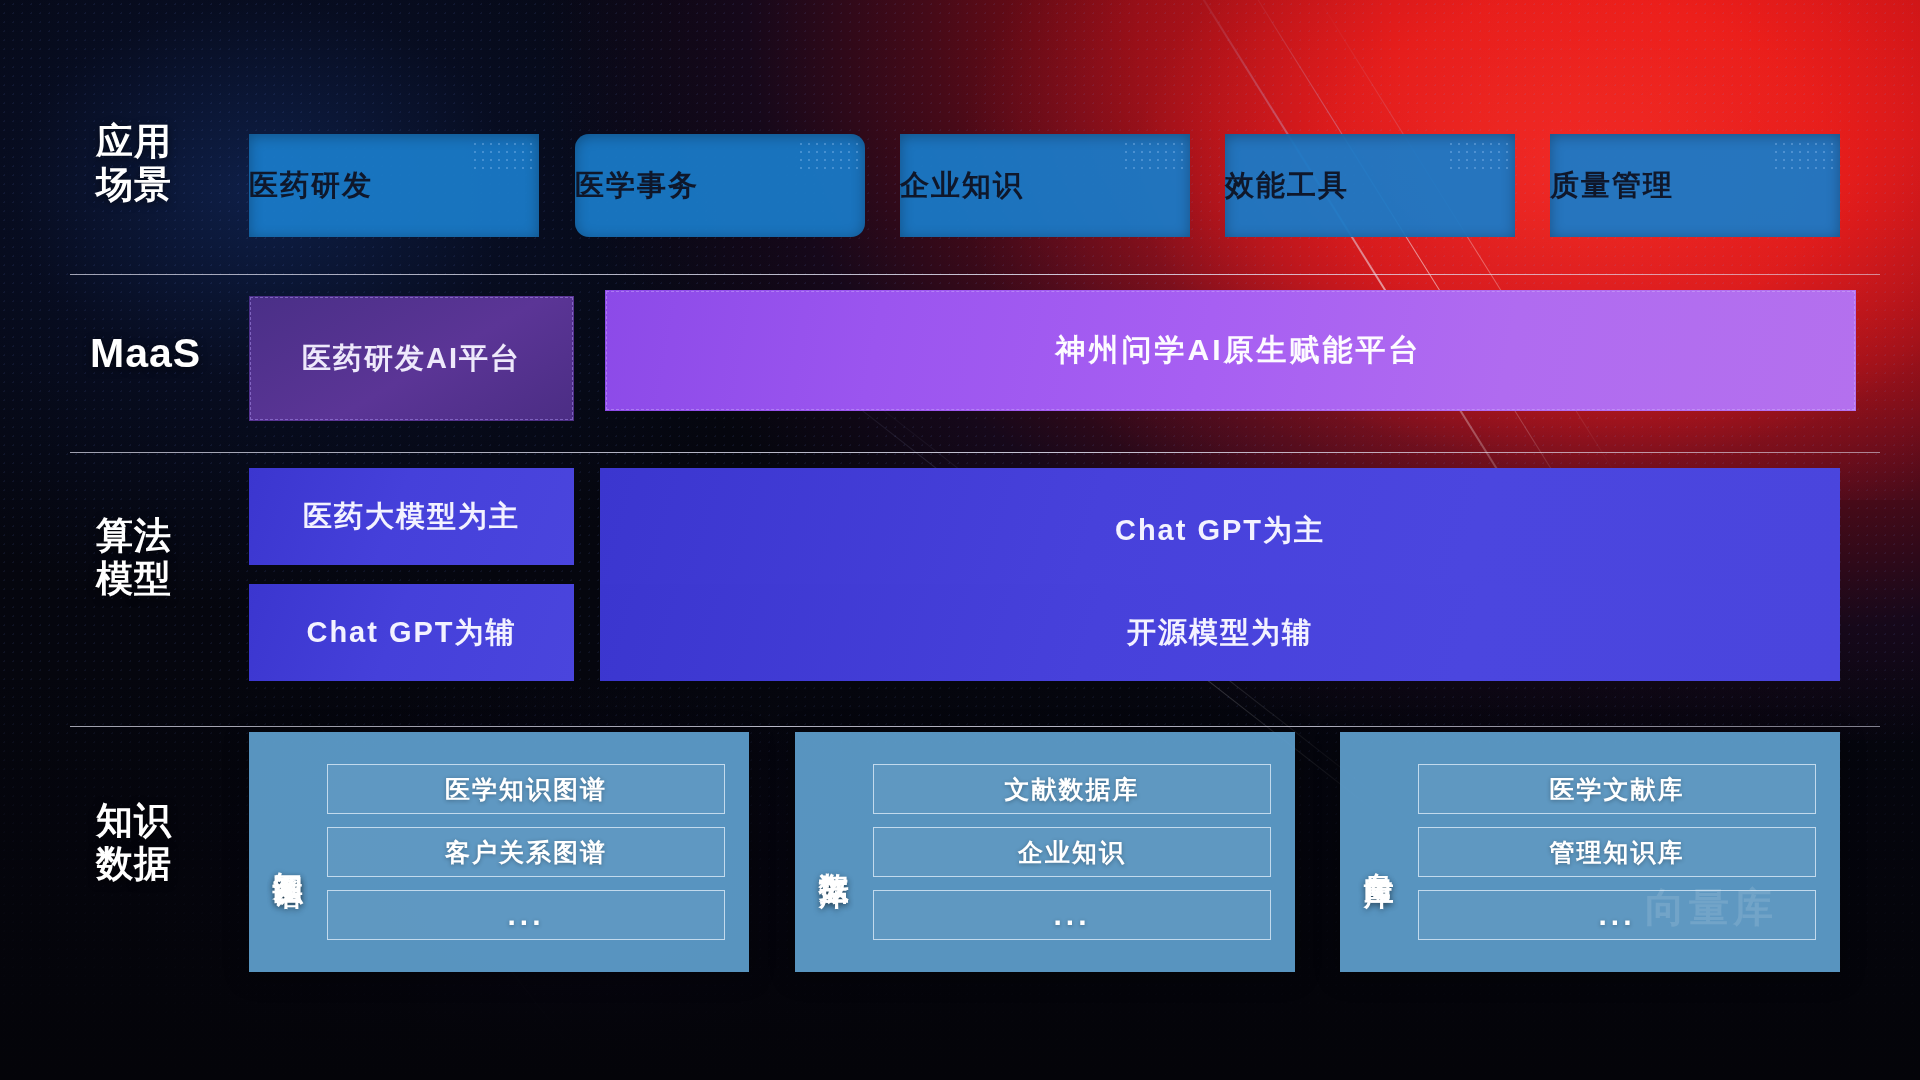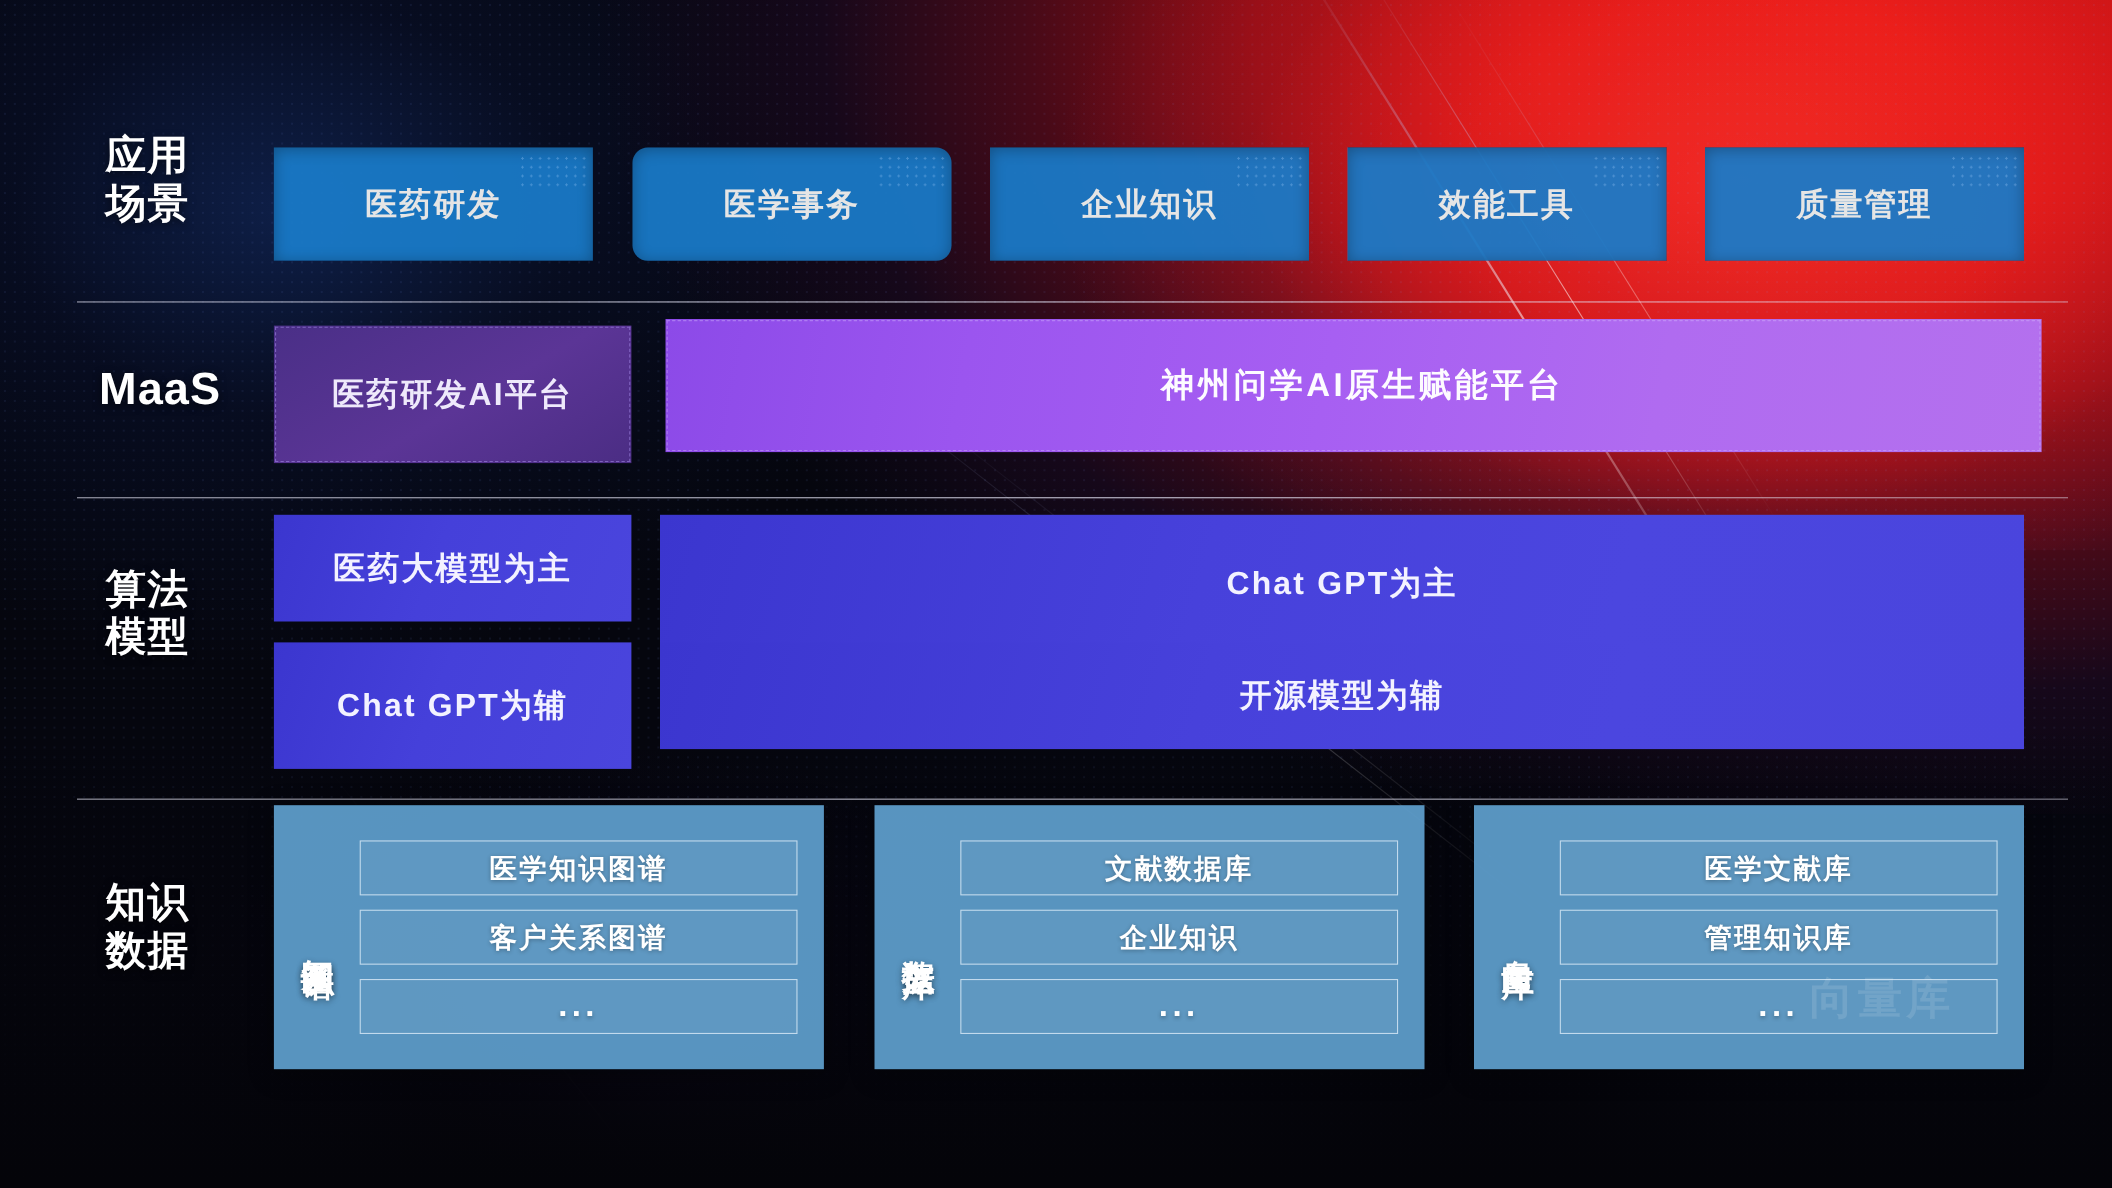--- a/index.html
+++ b/index.html
@@ -48,23 +48,23 @@
 
   
   .divider{position:absolute;height:1px;left:70px;width:1810px;
     background:linear-gradient(to right, rgba(225,225,240,.70) 0%, rgba(228,228,245,.85) 55%, rgba(228,228,245,.55) 100%);}
 
   .row-label{position:absolute;color:#fff;font-weight:bold;letter-spacing:1px;
     text-align:left;line-height:1.16;text-shadow:0 2px 8px rgba(0,0,0,.6);}
 
   
   .app-tile{
-    position:absolute;display:flex;align-items:center;justify-content:center;
+    position:absolute;display:flex;align-items:center;
     background:rgba(26,122,200,.94);
-    color:#e5e5e5;font-weight:bold;letter-spacing:2px;
+    color:#0f172a;font-weight:bold;letter-spacing:2px;
     box-shadow:0 2px 14px rgba(0,0,0,.30) inset;
   }
   .app-tile .dots{position:absolute;right:6px;top:6px;width:62px;height:30px;opacity:.55;
     background-image:radial-gradient(rgba(170,210,255,.55) 1px, rgba(0,0,0,0) 1px);background-size:8px 8px;}
 
   .maas-left{
     position:absolute;display:flex;align-items:center;justify-content:center;
     background:linear-gradient(150deg,#4a2f87 0%,#5b3596 55%,#4b2d84 100%);
     color:#eee9fb;font-weight:bold;letter-spacing:2px;
     outline:1px dashed rgba(185,160,255,.45);outline-offset:-2px;
@@ -179,21 +179,21 @@
   </div>
 
   <div class="row-label" style="left:96px;top:515px;width:160px;font-size:37px;">
     <div>算法</div>
     <div>模型</div>
   </div>
 
   <div class="algo-tile" style="left:249px;top:468px;width:325px;height:97px;font-size:29px;">
     <span>医药大模型为主</span>
   </div>
-  <div class="algo-tile" style="left:249px;top:584px;width:325px;height:115px;font-size:29px;">
+  <div class="algo-tile" style="left:249px;top:584px;width:325px;height:97px;font-size:29px;">
     <span>Chat GPT为辅</span>
   </div>
   <div class="algo-tile wide" style="left:600px;top:468px;width:1240px;height:125px;font-size:29px;">
     <span>Chat GPT为主</span>
   </div>
   <div class="algo-tile wide" style="left:600px;top:584px;width:1240px;height:97px;font-size:29px;">
     <span>开源模型为辅</span>
   </div>
 
   <div class="row-label" style="left:96px;top:800px;width:160px;font-size:37px;">

